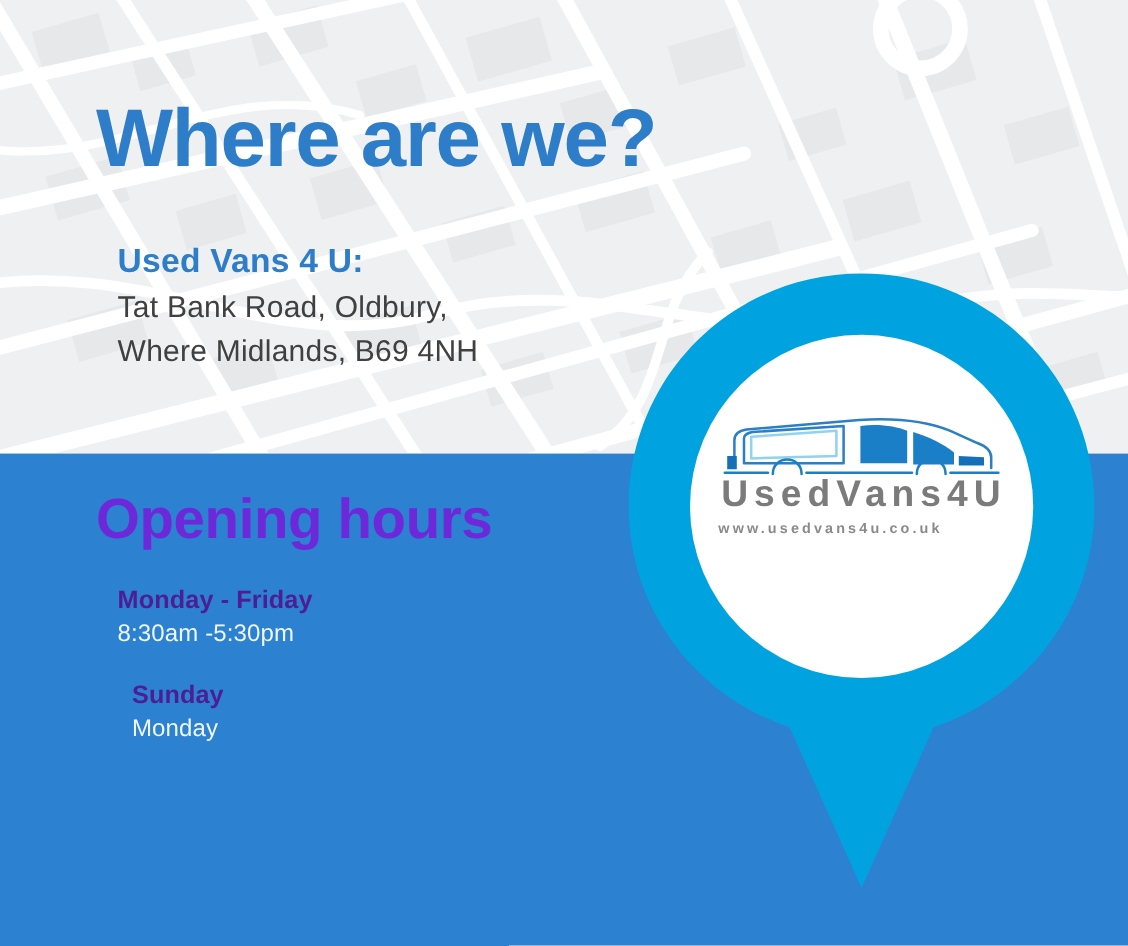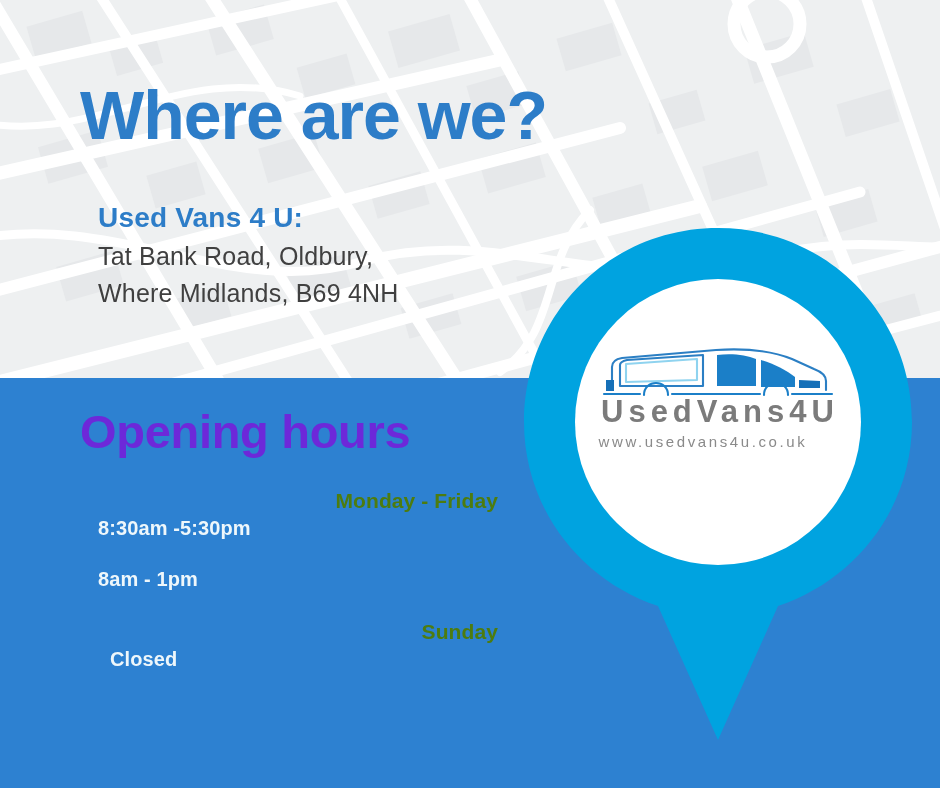--- a/index.html
+++ b/index.html
@@ -44,46 +44,46 @@
   
   .hours-title{
     position:absolute;left:80px;top:404px;
     font-size:47px;font-weight:bold;color:#6d28d9;
     letter-spacing:-.3px;white-space:nowrap;
   }
   .hours-list{position:absolute;left:98px;top:487px;width:400px;}
   .hours-group{margin-bottom:24px;}
   .hours-group:last-child{margin-bottom:0;margin-left:12px;}
   .hg-day{
-    font-size:21px;font-weight:bold;color:#4d7c0f;
-    line-height:1.32;letter-spacing:.1px;white-space:nowrap;text-align:right;
+    font-size:21px;font-weight:bold;color:#4c1d95;
+    line-height:1.32;letter-spacing:.1px;white-space:nowrap;
   }
   .hg-time{
-    font-size:20px;font-weight:bold;color:#eef7fb;
+    font-size:20px;font-weight:normal;color:#eef7fb;
     line-height:1.38;letter-spacing:.1px;white-space:nowrap;
   }
 
   
   .pin-wrap{position:absolute;left:518px;top:222px;width:400px;height:524px;}
   .pin-svg{display:block;width:400px;height:524px;}
 
   
   .logo{
     position:absolute;left:78px;top:118px;width:244px;height:122px;
   }
   .logo-van{display:block;width:244px;height:62px;margin:0 auto;}
   .logo-word{
     position:relative;margin-top:-6px;
     font-size:31px;font-weight:bold;color:#7b7b7b;
     letter-spacing:5px;line-height:1;white-space:nowrap;
     text-indent:5px;
   }
   .logo-url{
     margin-top:7px;
-    font-size:15px;font-weight:normal;color:#8a8a8a;
+    font-size:12px;font-weight:bold;color:#8a8a8a;
     letter-spacing:2.6px;line-height:1;white-space:nowrap;
     text-indent:2.6px;
   }
 </style>
 </head>
 <body>
 
 <div class="poster">
 
   <div class="map-band">
@@ -152,25 +152,24 @@
   </div>
 
   <div class="hours-title">Opening hours</div>
 
   <div class="hours-list">
     <div class="hours-group">
       <div class="hg-day">Monday - Friday</div>
       <div class="hg-time">8:30am -5:30pm</div>
     </div>
     <div class="hours-group">
-      <div class="hg-time">8am - 1pm</div>
     </div>
     <div class="hours-group">
       <div class="hg-day">Sunday</div>
-      <div class="hg-time">Closed</div>
+      <div class="hg-time">Monday</div>
     </div>
   </div>
 
   <div class="pin-wrap">
     <svg class="pin-svg" viewBox="0 0 400 524">
       <path d="M200 6
                C 92 6, 6 92, 6 200
                C 6 286, 62 358, 140 384
                L 200 518
                L 260 384

